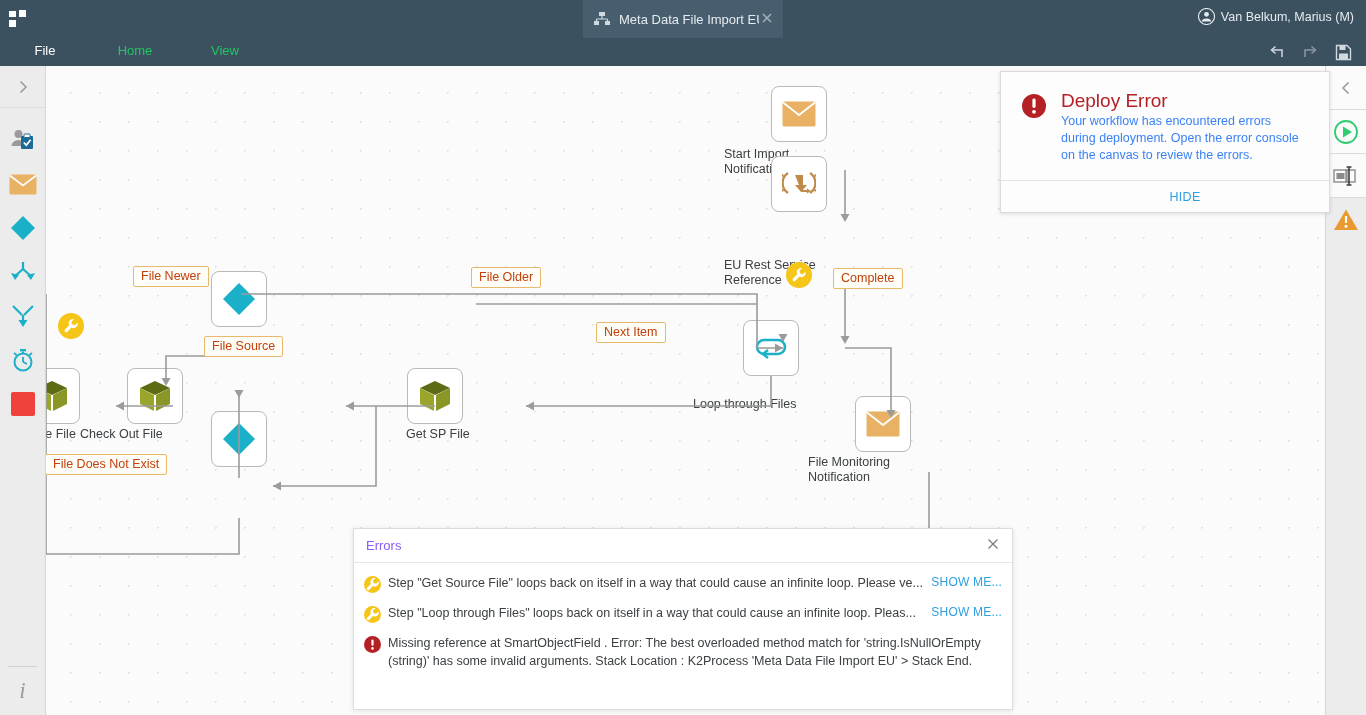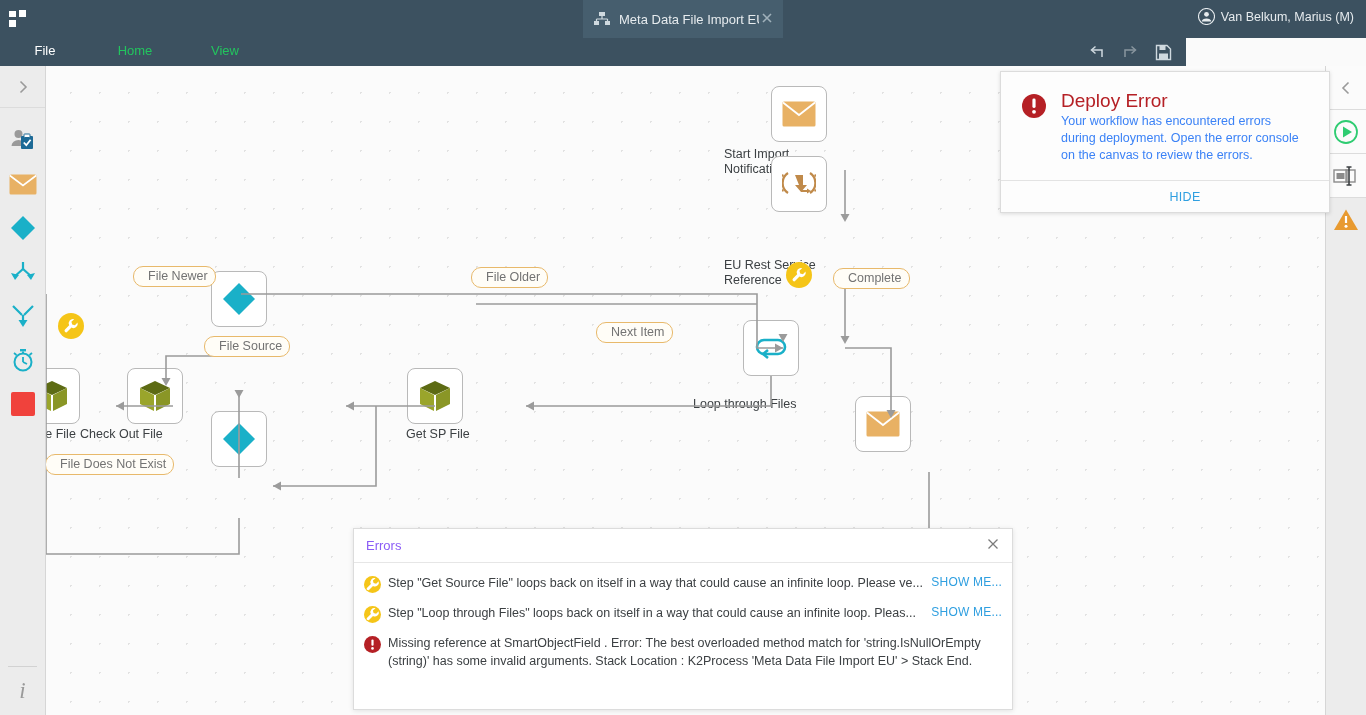--- a/index.html
+++ b/index.html
@@ -36,21 +36,21 @@
     font-size: 16px; line-height: 14px; text-align: center; cursor: pointer;
   }
   .user-area {
     position: absolute; right: 12px; top: 8px; display: flex; align-items: center;
     color: #e6ebee; font-size: 12.5px;
   }
   .user-avatar { width: 17px; height: 17px; margin-right: 6px; }
 
   
   .ribbon {
-    position: absolute; left: 0; top: 38px; width: 1186px; height: 28px;
+    position: absolute; left: 0; top: 38px; width: 1366px; height: 28px;
     background: #3c5160;
   }
   .ribbon-menu { position: absolute; left: 0; top: 0; display: flex; }
   .ribbon-item {
     color: #22c55e; font-size: 13px; width: 90px; text-align: center;
     line-height: 26px; cursor: pointer;
   }
   .ribbon-item.active { color: #ffffff; }
   .ribbon-tools {
     position: absolute; right: 10px; top: 3px; display: flex; align-items: center;
@@ -118,22 +118,22 @@
     position: absolute; text-align: left; font-size: 12.5px; color: #3c4043;
     line-height: 15px; width: 150px; pointer-events: none;
   }
   .wrench-badge {
     position: absolute; width: 26px; height: 26px; border-radius: 50%;
     background: #f5c518; display: flex; align-items: center; justify-content: center;
     cursor: pointer; z-index: 6;
   }
   .flowlabel {
     position: absolute; background: #fffdf7; border: 1px solid #e8b96b;
-    color: #737373; font-size: 12.5px; padding: 2px 7px 3px 14px;
-    border-radius: 10px; white-space: nowrap; z-index: 5; cursor: pointer;
+    color: #c2410c; font-size: 12.5px; padding: 2px 7px 3px 7px;
+    border-radius: 2px; white-space: nowrap; z-index: 5; cursor: pointer;
   }
   .conn { position: absolute; z-index: 1; pointer-events: none; }
 
   
   .toast {
     position: absolute; left: 1000px; top: 71px; width: 330px;
     background: #fdfdfd; border: 1px solid #dcdcdc;
     box-shadow: 0 1px 4px rgba(0,0,0,.13); z-index: 40;
   }
   .toast-body { display: flex; padding: 18px 20px 16px 20px; }
@@ -425,20 +425,23 @@
   <div class="node-label" style="left:647px; top:331px;">
     Loop through Files
   </div>
 
   <div class="node" style="left:809px; top:330px;">
     <svg width="34" height="26" viewBox="0 0 34 26">
       <rect x="0.5" y="0.5" width="33" height="25" rx="1.5" fill="#e8b164"></rect>
       <path d="M1 1.5 L17 14 L33 1.5" stroke="#ffffff" stroke-width="1.8" fill="none"></path>
     </svg>
   </div>
+  <div class="node-label" style="left:762px; top:389px;">
+    File Monitoring<br>Notification
+  </div>
 
   <div class="node" style="left:809px; top:470px; height:56px;">
     <svg width="28" height="28" viewBox="0 0 28 28">
       <rect x="0" y="0" width="28" height="28" rx="2" fill="#f0423c"></rect>
     </svg>
   </div>
 
   <div class="node" style="left:361px; top:302px;">
     <svg width="34" height="32" viewBox="0 0 34 32">
       <path d="M17 1 L32 8 L17 15 L2 8 Z" fill="#5d6b14"></path>

